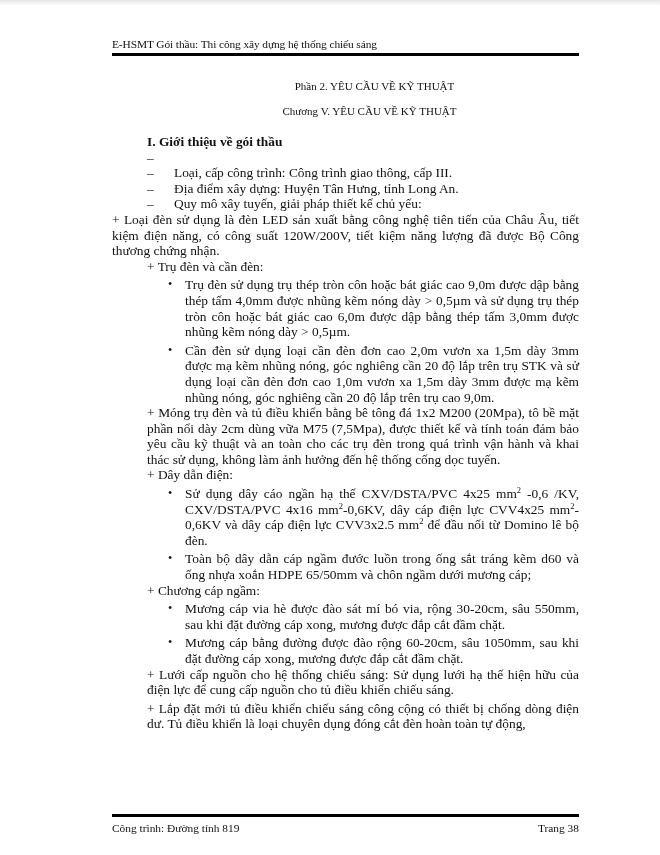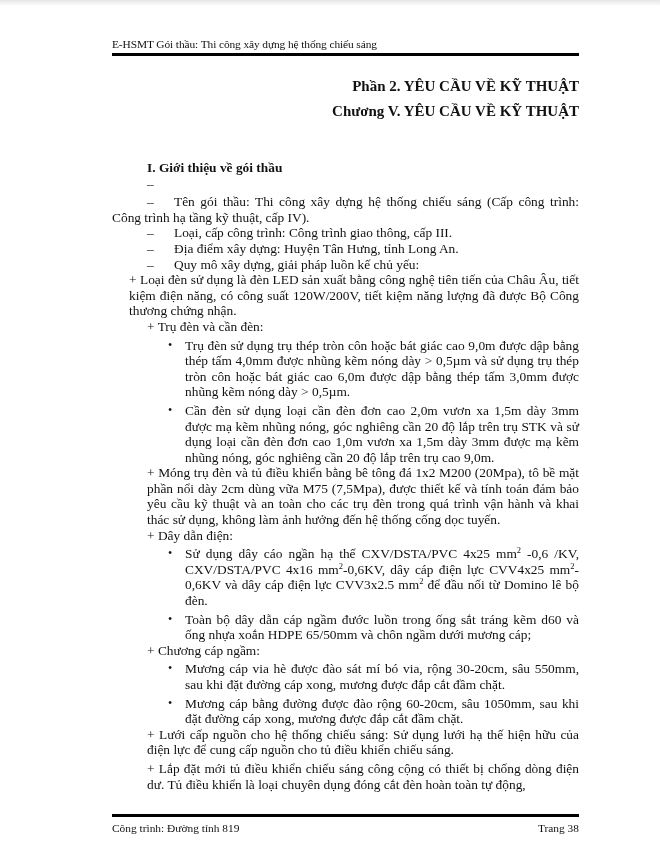--- a/index.html
+++ b/index.html
@@ -7,25 +7,25 @@
       width: 660px; height: 855px; background: #ffffff; position: relative; overflow: hidden;
       font-family: "Liberation Serif", "DejaVu Serif", serif; color: #111;
     }
     .topshade { position: absolute; left: 0; top: 0; width: 660px; height: 6px;
       background: linear-gradient(#e6e6e6, #ffffff); }
     .page-header { position: absolute; left: 112px; top: 38px; width: 467px; }
     .page-header .htext { font-size: 11.4px; line-height: 13px; white-space: nowrap; letter-spacing: -0.1px; }
     .rule-thick { height: 3px; background: #000; margin-top: 2px; }
     .page-footer { position: absolute; left: 112px; top: 812px; width: 467px; text-align: right; }
     .page-footer .frow { display: flex; justify-content: space-between; font-size: 11.4px; line-height: 13px; margin-top: 5px; }
-    .titles { position: absolute; left: 112px; top: 78px; width: 467px; text-align: right; font-weight: bold; font-size: 15px; }
+    .titles { position: absolute; left: 112px; top: 78px; width: 467px; text-align: center; font-weight: normal; font-size: 11px; }
     .titles div { line-height: 16px; }
     .titles .t1 { margin-left: 58px; }
     .titles .t2 { margin-top: 9px; margin-left: 48px; }
-    .body { position: absolute; left: 112px; top: 160px; width: 467px; font-size: 13.4px; line-height: 15.6px; }
+    .body { position: absolute; left: 112px; top: 134px; width: 467px; font-size: 13.4px; line-height: 15.6px; }
     .h { font-weight: bold; margin-left: 35px; }
     .h1 { margin-top: 0; }
     .h2 { margin-top: 9px; margin-bottom: 6px; }
     .dash { display: flex; margin-left: 35px; }
     .dash .mark { width: 27px; flex: none; }
     .dash-wrap { text-indent: 35px; text-align: justify; }
     .dash-wrap .mark { display: inline-block; width: 27px; text-indent: 0; }
     .plus { margin-left: 35px; text-align: justify; }
     .plus-full { margin-left: 35px; text-align: justify; }
     .bullet { display: flex; margin-left: 56px; text-align: justify; margin-top: 3px; }
@@ -48,37 +48,34 @@
   <div class="t1">Phần 2. YÊU CẦU VỀ KỸ THUẬT</div>
   <div class="t2">Chương V. YÊU CẦU VỀ KỸ THUẬT</div>
 </div>
 
 <div class="body">
   <div class="h h1">I. Giới thiệu về gói thầu</div>
 
   <div class="dash">
     <span class="mark">–</span>
   </div>
-  <div class="dash-wrap gap3">
-    <span class="mark">–</span><span>Tên gói thầu: Thi công xây dựng hệ thống chiếu sáng (Cấp công trình: Công trình hạ tầng kỹ thuật, cấp IV).</span>
-  </div>
   <div class="dash">
     <span class="mark">–</span>
     <span>Loại, cấp công trình: Công trình giao thông, cấp III.</span>
   </div>
   <div class="dash">
     <span class="mark">–</span>
     <span>Địa điểm xây dựng: Huyện Tân Hưng, tỉnh Long An.</span>
   </div>
   <div class="dash">
     <span class="mark">–</span>
-    <span>Quy mô xây dựng, giải pháp luồn kế chủ yếu:</span>
+    <span>Quy mô xây tuyến, giải pháp thiết kế chủ yếu:</span>
   </div>
 
-  <div class="plus-full" style="margin-left:17px">+ Loại đèn sử dụng là đèn LED sản xuất bằng công nghệ tiên tiến của Châu Âu, tiết kiệm điện năng, có công suất 120W/200V, tiết kiệm năng lượng đã được Bộ Công thương chứng nhận.</div>
+  <div class="plus-full" style="margin-left:0">+ Loại đèn sử dụng là đèn LED sản xuất bằng công nghệ tiên tiến của Châu Âu, tiết kiệm điện năng, có công suất 120W/200V, tiết kiệm năng lượng đã được Bộ Công thương chứng nhận.</div>
 
   <div class="plus">+ Trụ đèn và cần đèn:</div>
   <div class="bullet">
     <span class="dot">•</span>
     <span class="btext">Trụ đèn sử dụng trụ thép tròn côn hoặc bát giác cao 9,0m được dập bằng thép tấm 4,0mm được nhũng kẽm nóng dày &gt; 0,5µm và sử dụng trụ thép tròn côn hoặc bát giác cao 6,0m được dập bằng thép tấm 3,0mm được nhũng kẽm nóng dày &gt; 0,5µm.</span>
   </div>
   <div class="bullet">
     <span class="dot">•</span>
     <span class="btext">Cần đèn sử dụng loại cần đèn đơn cao 2,0m vươn xa 1,5m dày 3mm được mạ kẽm nhũng nóng, góc nghiêng cần 20 độ lắp trên trụ STK và sử dụng loại cần đèn đơn cao 1,0m vươn xa 1,5m dày 3mm được mạ kẽm nhũng nóng, góc nghiêng cần 20 độ lắp trên trụ cao 9,0m.</span>
   </div>

